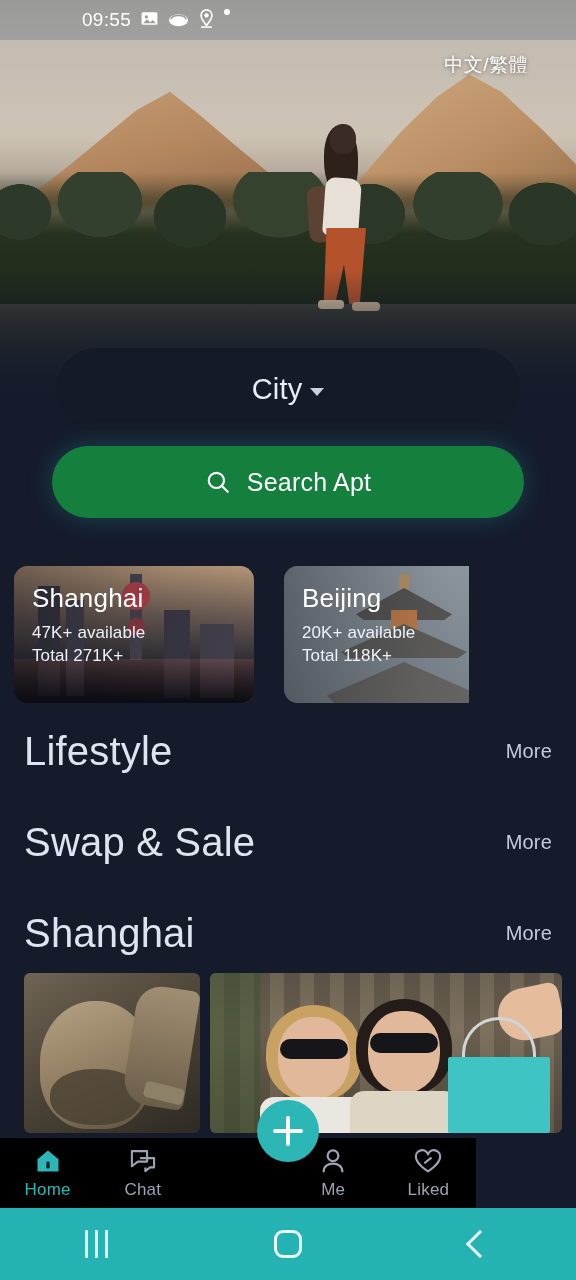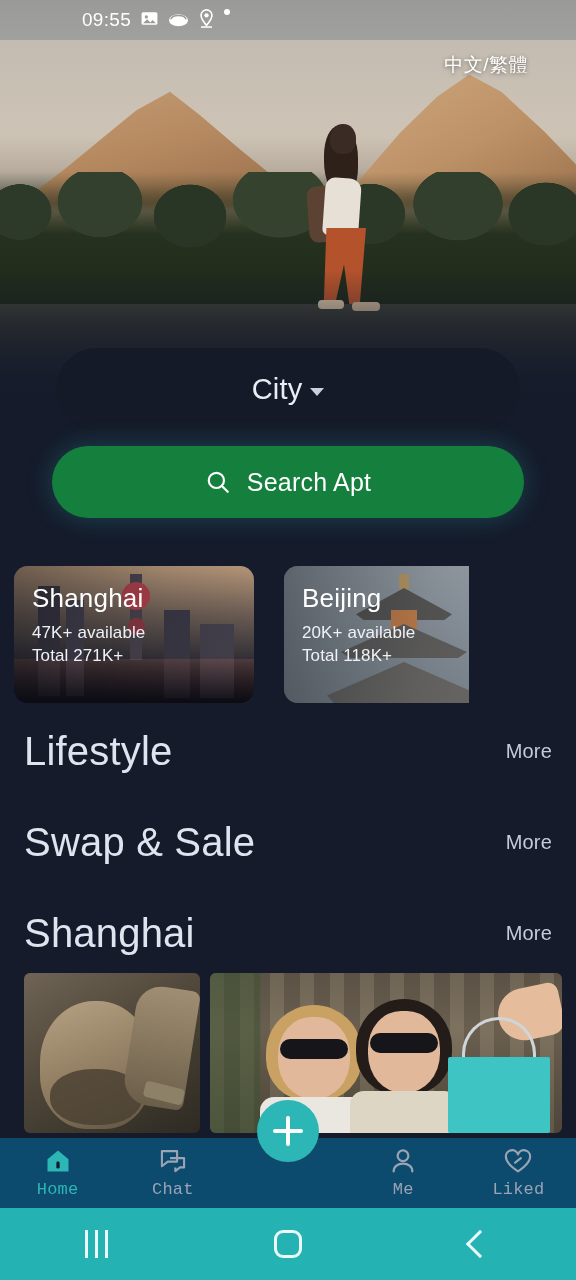--- a/index.html
+++ b/index.html
@@ -174,22 +174,22 @@
   .s2 .skin { position:absolute; left:12px; top:12px; width:72px; height:82px; border-radius:46% 46% 48% 48%; background:#e2b89a; }
   .s2 .glasses { position:absolute; left:14px; top:34px; width:68px; height:20px; background:#15151a; border-radius:10px; }
   .s2 .shirt1 { position:absolute; left:-6px; top:92px; width:108px; height:70px; background:#e9e7e0; border-radius:14px 14px 0 0; }
   .s2 .shirt2 { position:absolute; left:-6px; top:92px; width:108px; height:74px; background:#ddd6c5; border-radius:14px 14px 0 0; }
   .s2 .bag { position:absolute; left:238px; top:84px; width:102px; height:76px; background:#3fc4c4; border-radius:2px; }
   .s2 .handle { position:absolute; left:252px; top:44px; width:74px; height:44px; border:3px solid #cfd6da; border-bottom:none; border-radius:38px 38px 0 0; }
   .s2 .hand { position:absolute; left:288px; top:14px; width:64px; height:52px; background:#e5bd9d; border-radius:26px 10px 14px 26px; transform:rotate(-12deg); }
 
   
   .bottomnav {
-    position:absolute; bottom:72px; left:0; width:576px; height:70px;
-    background:#0c4a6e; display:flex; align-items:center; z-index:30;font-family:Liberation Mono, monospace;
+    position:absolute; bottom:72px; left:0; width:476px; height:70px;
+    background:#000000; display:flex; align-items:center; z-index:30;
   }
   .navitem { flex:1; display:flex; flex-direction:column; align-items:center; gap:5px; cursor:pointer; }
   .navitem .nlbl { font-size:17px; color:#9aa4b4; letter-spacing:.2px; }
   .navitem.active .nlbl { color:#2DB6B6; }
   .navspacer { flex:1; }
   .fab {
     position:absolute; left:50%; transform:translateX(-50%); bottom:118px;
     width:62px; height:62px; border-radius:50%;
     background:#2DB6B6; display:flex; align-items:center; justify-content:center;
     border:none; cursor:pointer; z-index:34;

